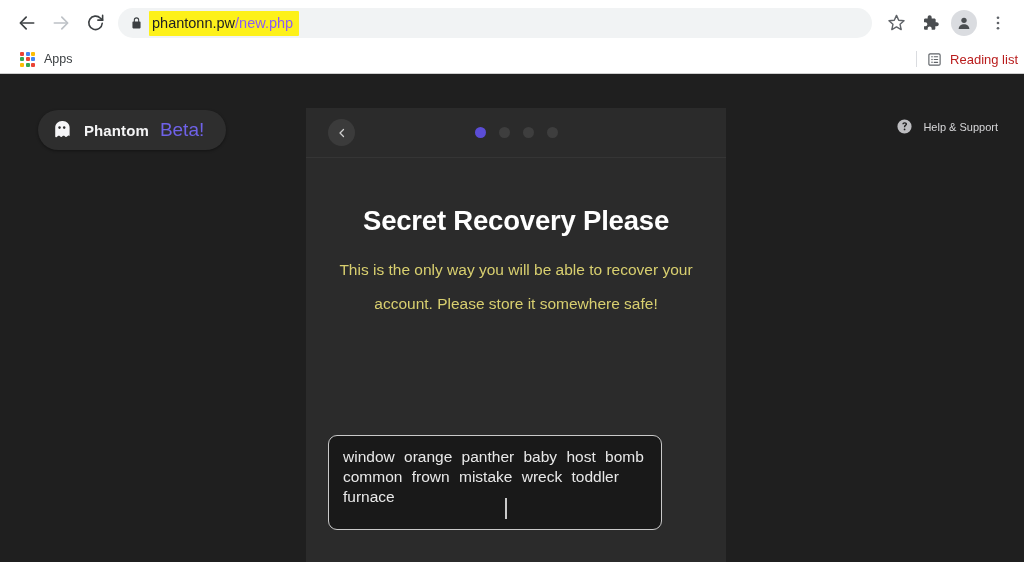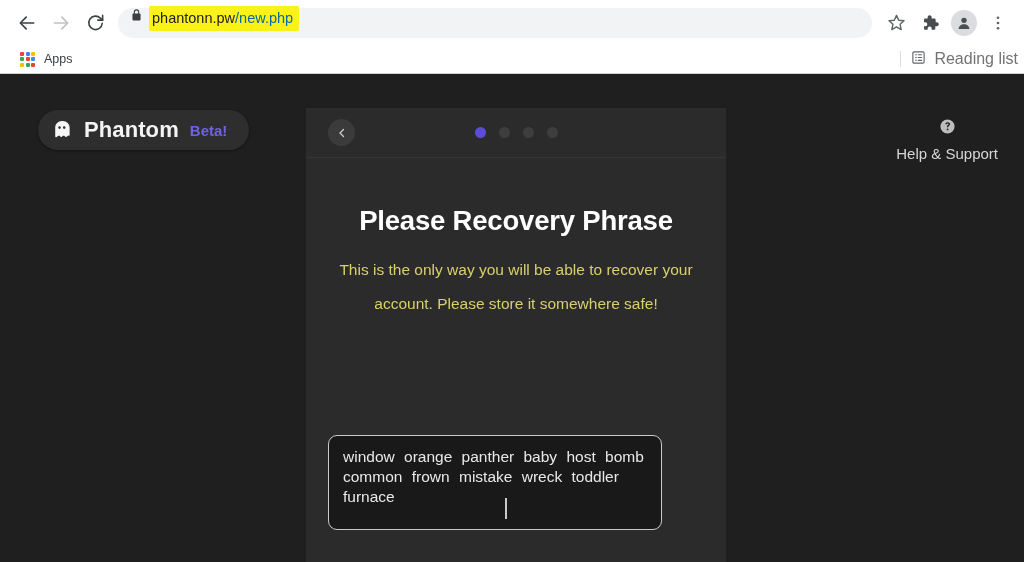--- a/index.html
+++ b/index.html
@@ -48,21 +48,21 @@
   .nav-btn svg { display: block; }
   .nav-btn.disabled { color: #bdc1c6; }
 
   .omnibox {
     flex: 1 1 auto;
     height: 30px;
     margin: 0 8px 0 6px;
     background: #f1f3f4;
     border-radius: 16px;
     display: flex;
-    align-items: flex-start;
+    align-items: center;
     padding: 0 12px;
     position: relative;
     min-width: 0;
   }
 
   .lock-icon {
     flex: 0 0 auto;
     margin-right: 9px;
     color: #3c4043;
     display: flex;
@@ -80,21 +80,21 @@
   .url-highlight {
     position: absolute;
     left: -3px; right: -6px;
     top: -2px; bottom: -3px;
     background: #fdf11a;
     border-radius: 1px;
     z-index: 0;
   }
   .url-host, .url-path { position: relative; z-index: 1; }
   .url-host { color: #202124; }
-  .url-path { color: #0369a1; }
+  .url-path { color: #8b5cf6; }
 
   .toolbar-right {
     display: flex;
     align-items: center;
     flex: 0 0 auto;
     gap: 2px;
   }
   .tb-icon {
     width: 32px; height: 32px;
     display: flex; align-items: center; justify-content: center;
@@ -142,24 +142,24 @@
     align-items: center;
     height: 100%;
   }
   .bm-sep {
     width: 1px; height: 16px;
     background: #dadce0;
     margin-right: 10px;
   }
   .reading-list {
     display: flex;
-    align-items: flex-start;
+    align-items: center;
     gap: 8px;
-    font-size: 16px;
-    color: #737373;
+    font-size: 13px;
+    color: #b91c1c;
     padding-right: 6px;
   }
   .rl-icon { color: #5f6368; display: flex; }
 
   
   .page {
     position: absolute;
     top: 74px; left: 0;
     width: 1024px;
     height: 488px;
@@ -174,41 +174,40 @@
     display: flex;
     align-items: center;
     gap: 11px;
     background: #2e2e2e;
     border-radius: 21px;
     padding: 0 22px 0 13px;
     box-shadow: 0 1px 3px rgba(0,0,0,.4);
   }
   .ghost-icon { display: flex; align-items: center; }
   .brand-name {
-    font-size: 22px;
+    font-size: 15px;
     font-weight: bold;
     color: #f4f4f5;
     letter-spacing: .1px;
   }
   .brand-beta {
-    font-size: 15px;
-    font-weight: bold;
+    font-size: 19px;
+    font-weight: normal;
     color: #6f62e8;
   }
 
   
   .help-support {
     position: absolute;
     right: 26px; top: 44px;
     display: flex;
     align-items: center;
     gap: 10px;
     color: #d6d6d8;
-    font-size: 15px;
-    flex-direction: column;
+    font-size: 11px;
   }
   .help-icon { display: flex; align-items: center; color: #bdbdc0; }
 
   
   .card {
     position: absolute;
     left: 306px;
     top: 34px;
     width: 420px;
     height: 454px;
@@ -427,21 +426,21 @@
           </svg>
         </div>
         <div class="dots">
             <span class="dot active"></span>
             <span class="dot"></span>
             <span class="dot"></span>
             <span class="dot"></span>
           </div>
       </div>
 
-      <h1 class="card-title">Please Recovery Phrase</h1>
+      <h1 class="card-title">Secret Recovery Please</h1>
 
       <p class="card-warning">This is the only way you will be able to recover your account. Please store it somewhere safe!</p>
 
       <div class="seed-box">
         <div class="seed-words"><span class="seed-word">window</span> <span class="seed-word">orange</span> <span class="seed-word">panther</span> <span class="seed-word">baby</span> <span class="seed-word">host</span> <span class="seed-word">bomb</span> <span class="seed-word">common</span> <span class="seed-word">frown</span> <span class="seed-word">mistake</span> <span class="seed-word">wreck</span> <span class="seed-word">toddler</span> <span class="seed-word">furnace</span> </div>
         <span class="caret"></span>
       </div>
 
     </div>
   </div>

